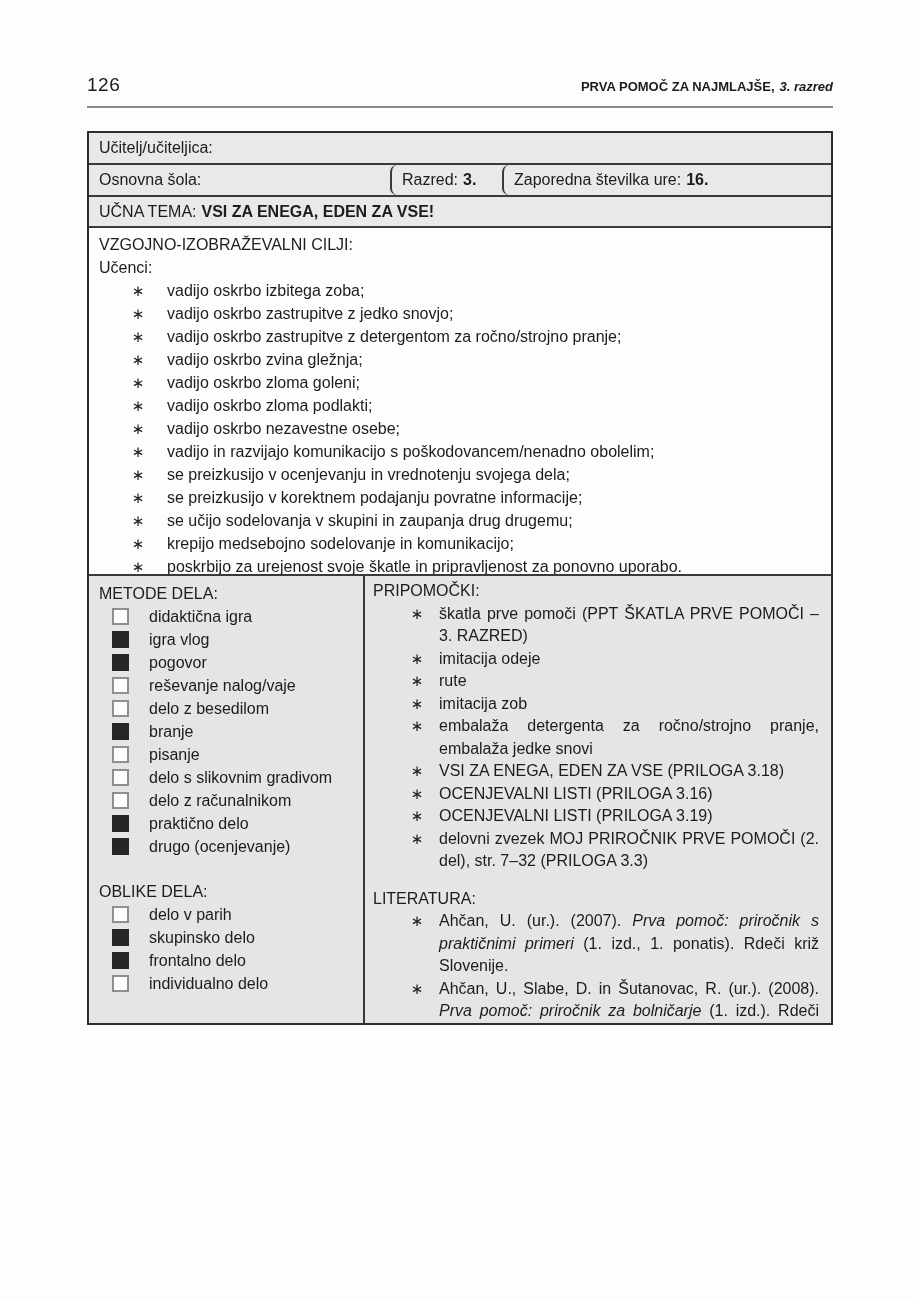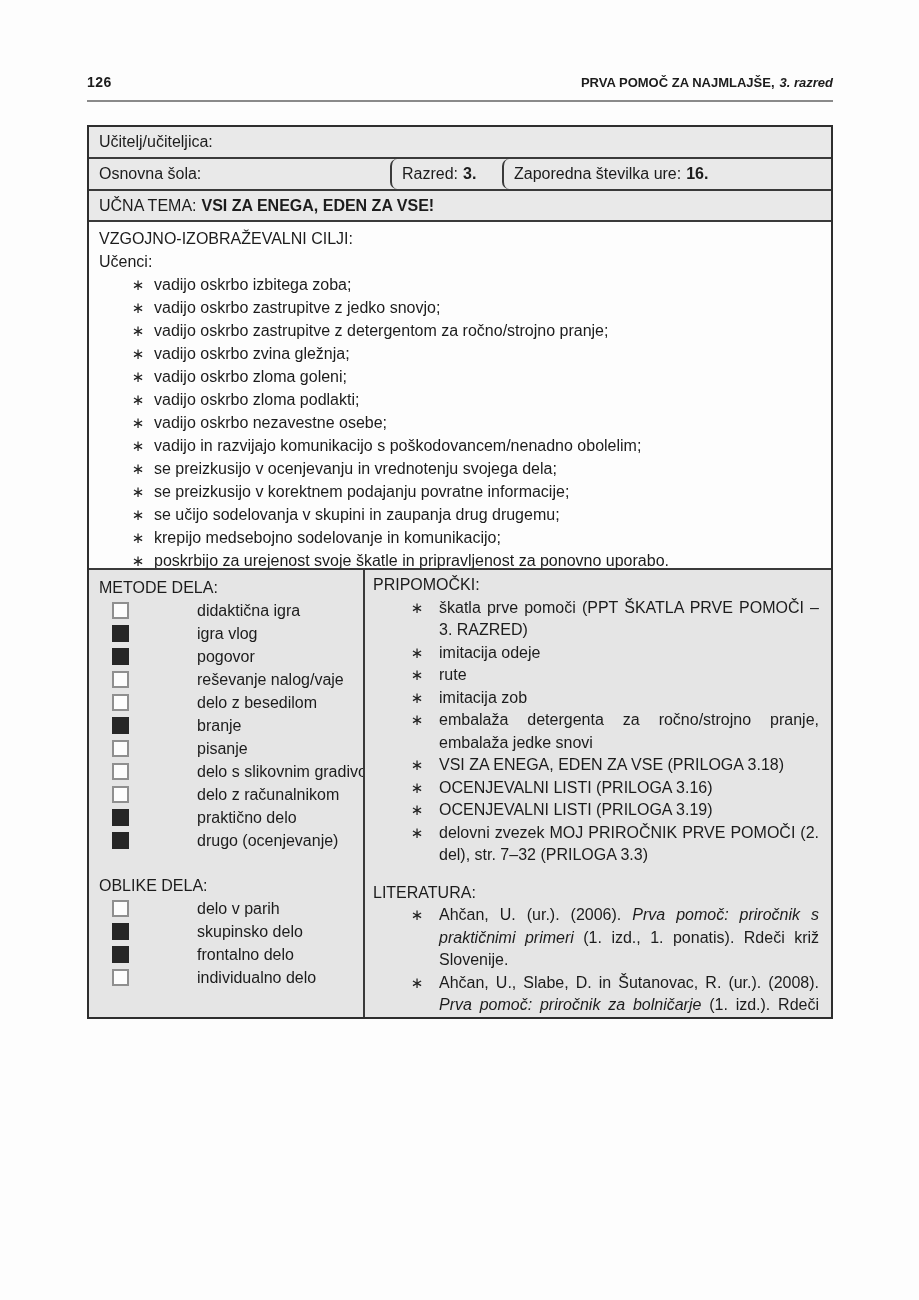--- a/index.html
+++ b/index.html
@@ -9,21 +9,21 @@
     width:919px;height:1300px;
     background:#fdfdfd;
     font-family:"Liberation Sans", sans-serif;
     color:#1c1c1c;
     overflow:hidden;
     margin:0 auto;
   }
   .content{position:absolute;left:87px;top:74px;width:746px;}
   
   .pagehead{display:flex;justify-content:space-between;align-items:baseline;}
-  .pagenum{font-size:14px;font-weight:bold;letter-spacing:.5px;}
+  .pagenum{font-size:19px;font-weight:normal;letter-spacing:.5px;}
   .pagetitle{font-size:13px;font-weight:bold;}
   .it{font-style:italic;}
   .pagetitle .it{margin-left:5px;}
   .rule{height:2px;background:#8a8a8a;margin-top:10px;}
   
   .grid{margin-top:23px;border:2px solid #2e2e2e;font-size:16px;}
   .trow{display:flex;border-top:2px solid #3a3a3a;}
   .trow:first-child{border-top:none;}
   .r-gray{background:#e9e9e9;}
   .r1,.r2{height:30px;}
@@ -32,27 +32,27 @@
   .cell:first-child{border-left:none;}
   .c1{width:301px;flex:none;}
   .c-rest{flex:1;}
   .c-razred{width:112px;flex:none;}
   .b{font-weight:bold;margin-left:5px;}
   
   .goals{background:#fdfdfd;height:346px;box-sizing:border-box;padding:5px 12px 14px 10px;line-height:23px;overflow:hidden;}
   .li{display:flex;}
   .bul{flex:none;width:14px;text-align:center;font-size:15px;color:#222;}
   .goals .bul{margin-left:32px;}
-  .goals .litxt{margin-left:9px;}
+  .goals .litxt{margin-left:22px;}
   
   .cols{display:flex;height:447px;background:#e5e5e5;overflow:hidden;}
   .colL{width:276px;flex:none;border-right:2px solid #3a3a3a;box-sizing:border-box;padding:6px 6px 0 10px;line-height:23px;overflow:hidden;}
   .colR{flex:1;box-sizing:border-box;padding:4px 12px 0 8px;line-height:22.5px;overflow:hidden;}
   .sect-title{white-space:nowrap;}
-  .cbrow{display:flex;align-items:center;height:23px;gap:48px;}
+  .cbrow{display:flex;align-items:center;height:23px;}
   .cb{flex:none;width:13px;height:13px;border:2px solid #8f8f8f;background:#fdfdfd;margin-left:13px;}
   .cb.on{background:#262626;border-color:#262626;}
   .cblabel{margin-left:20px;white-space:nowrap;}
   .spacerL{height:22px;}
   .spacerR{height:15px;}
   
   .mli{position:relative;padding-left:66px;text-align:justify;}
   .mli .bul{position:absolute;left:37px;top:0;}
 </style>
 </head>
@@ -306,21 +306,21 @@
               <div class="mli">
                 <span class="bul">∗</span>
                 <span>delovni zvezek MOJ PRIROČNIK PRVE POMOČI (2. del), str. 7–32 (PRILOGA 3.3)</span>
               </div>
             </div>
           <div class="spacerR"></div>
           <div class="sect-title">LITERATURA:</div>
 
           <div class="mli">
             <span class="bul">∗</span>
-            <span><span>Ahčan, U. (ur.). (2006). </span><span class="it">Prva pomoč: priročnik s praktičnimi primeri</span><span> (1. izd., 1. ponatis). Rdeči križ Slovenije.</span></span>
+            <span><span>Ahčan, U. (ur.). (2007). </span><span class="it">Prva pomoč: priročnik s praktičnimi primeri</span><span> (1. izd., 1. ponatis). Rdeči križ Slovenije.</span></span>
           </div>
 
           <div class="mli">
             <span class="bul">∗</span>
             <span><span>Ahčan, U., Slabe, D. in Šutanovac, R. (ur.). (2008). </span><span class="it">Prva pomoč: priročnik za bolničarje</span><span> (1. izd.). Rdeči križ Slovenije.</span></span>
           </div>
         </div>
 
       </div>
     </div>

